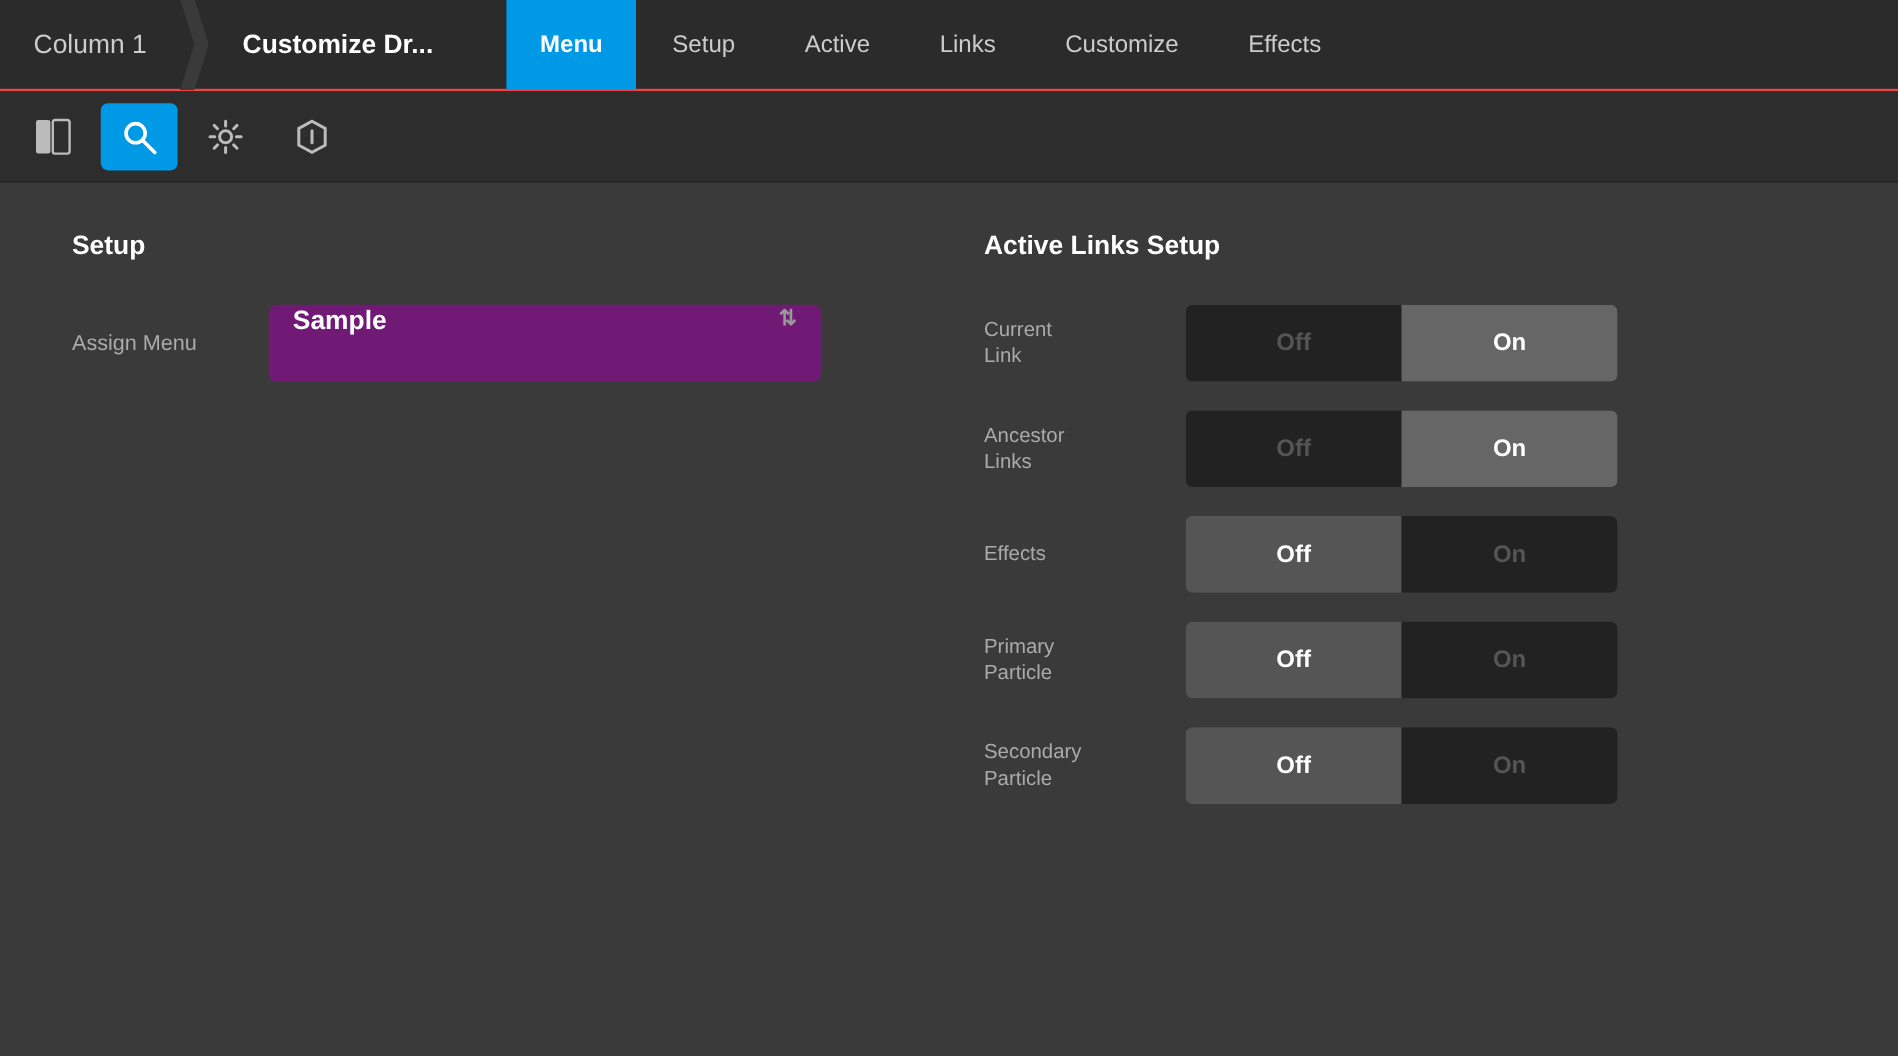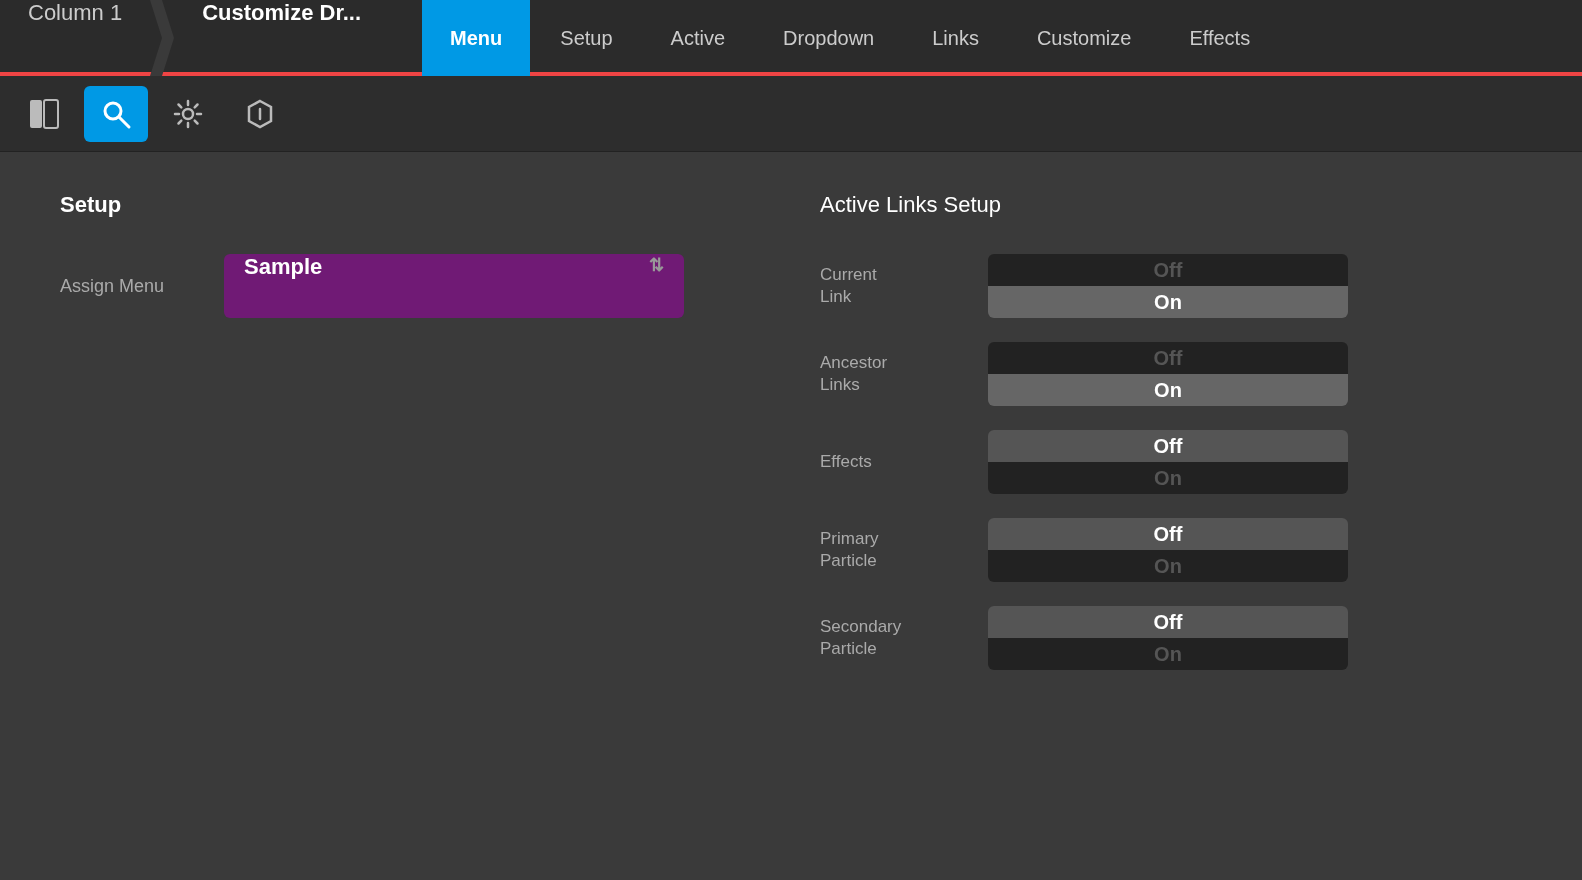--- a/index.html
+++ b/index.html
@@ -8,24 +8,24 @@
       font-family: -apple-system, BlinkMacSystemFont, 'Segoe UI', Arial, sans-serif;
       color: #fff;
       width: 1582px;
       height: 880px;
       overflow: hidden;
     }
 
     
     .top-nav {
       display: flex;
-      align-items: flex-start;
+      align-items: center;
       background: #2b2b2b;
       height: 76px;
-      border-bottom: 4px solid #ef4444;
+      border-bottom: 2px solid #ef4444;
     }
 
     .breadcrumb-item {
       display: flex;
       align-items: center;
       padding: 0 28px;
       color: #ccc;
       font-size: 22px;
       background: #2b2b2b;
       position: relative;
@@ -149,21 +149,21 @@
       color: #999;
     }
 
     
     .right-panel {
       flex: 1;
     }
 
     .active-links-title {
       font-size: 22px;
-      font-weight: normal;
+      font-weight: bold;
       color: #fff;
       margin-bottom: 36px;
     }
 
     .toggle-row {
       display: flex;
       align-items: center;
       margin-bottom: 24px;
       gap: 28px;
     }
@@ -175,21 +175,20 @@
       line-height: 1.3;
     }
 
     .toggle-group {
       display: flex;
       height: 64px;
       border-radius: 6px;
       overflow: hidden;
       width: 360px;
       flex-shrink: 0;
-      flex-direction: column;
     }
 
     .toggle-btn {
       flex: 1;
       display: flex;
       align-items: center;
       justify-content: center;
       font-size: 20px;
       font-weight: bold;
       cursor: pointer;
@@ -225,21 +224,20 @@
     <polygon points="0,0 12,0 24,38 12,76 0,76 12,38" fill="#3a3a3a"></polygon>
   </svg>
   <div class="breadcrumb-item active">
     <span>Customize Dr...</span>
   </div>
 
   <div class="nav-tabs">
     <button class="nav-tab active">Menu</button>
     <button class="nav-tab">Setup</button>
     <button class="nav-tab">Active</button>
-    <button class="nav-tab">Dropdown</button>
     <button class="nav-tab">Links</button>
     <button class="nav-tab">Customize</button>
     <button class="nav-tab">Effects</button>
   </div>
 </div>
 
 <div class="toolbar">
   <button class="toolbar-btn">
     <svg width="32" height="32" viewBox="0 0 32 32" fill="#bbb">
       <rect x="2" y="2" width="12" height="28" rx="2" fill="#bbb"></rect>

